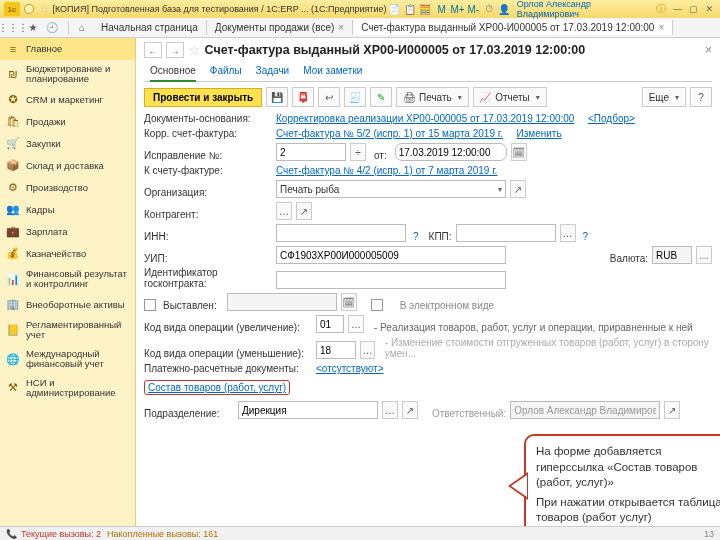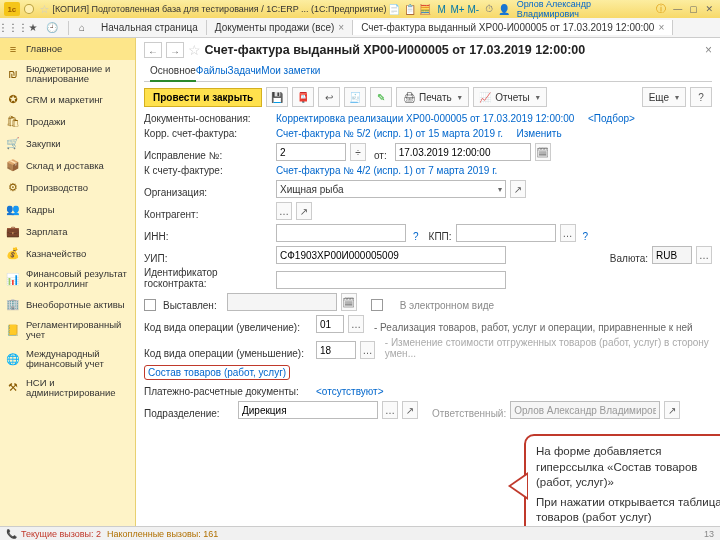--- a/index.html
+++ b/index.html
@@ -24,32 +24,32 @@
   .sidebar .srow { display:flex;align-items:center;padding:4px 6px;font-size:9.5px;color:#333;gap:6px;cursor:pointer;}
   .sidebar .srow.active { background:#fde68a;}
   .sidebar .sicon { width:14px;height:14px;display:inline-flex;align-items:center;justify-content:center;font-size:11px;color:#8a5a00;flex-shrink:0;}
   .sidebar .slabel { line-height:1.1;}
   .content { flex:1; background:#fff; position:relative; padding:4px 8px 0 8px; overflow:hidden;}
   .crow1 { display:flex;align-items:center;gap:4px;margin-bottom:3px;}
   .navarr { width:18px;height:16px;border:1px solid #ccc;display:inline-flex;align-items:center;justify-content:center;color:#666;}
   .bigstar { color:#ccc;font-size:14px;}
   .htitle { font-weight:bold;font-size:12.5px;color:#222;}
   .closex { margin-left:auto;color:#888;font-size:12px;}
-  .subnav { display:flex;border-bottom:1px solid #ccc;margin-bottom:5px;padding-left:6px;}
+  .subnav { display:flex;gap:14px;border-bottom:1px solid #ccc;margin-bottom:5px;padding-left:6px;}
   .subnav span { padding:4px 0;font-size:10px;color:#06c;cursor:pointer;}
   .subnav span.act { color:#333;border-bottom:2px solid #2d8a2d;margin-bottom:-1px;}
   .tbar { display:flex;align-items:center;gap:4px;margin-bottom:6px;flex-wrap:wrap;}
   .yellowbtn { background:#ffe14d;border:1px solid #d4b020;padding:3px 8px;font-weight:bold;font-size:10px;}
   .iconbtn { width:22px;height:20px;border:1px solid #ccc;display:inline-flex;align-items:center;justify-content:center;background:#fafafa;font-size:10px;color:#555;}
   .textbtn { height:20px;border:1px solid #ccc;display:inline-flex;align-items:center;background:#fafafa;font-size:10px;color:#333;padding:0 6px;gap:3px;}
   .dd-ar::after{content:"▾";font-size:8px;color:#666;margin-left:3px;}
   .form { font-size:10px;color:#333;}
   .frow { display:flex;align-items:flex-end;margin-bottom:4px;gap:4px;}
   .flabel { width:128px;flex-shrink:0;color:#333;}
-  .link { color:#06c;cursor:pointer;}
+  .link { color:#06c;text-decoration:underline;cursor:pointer;}
   .input { border:1px solid #bbb;height:18px;padding:0 3px;background:#fff;font-size:10px;}
   .input.ro { background:#f5f5f5;}
   .sel { border:1px solid #bbb;height:18px;background:#fff;font-size:10px;padding:0 16px 0 3px;position:relative;display:inline-flex;align-items:center;}
   .sel::after{content:"▾";position:absolute;right:3px;font-size:8px;color:#666;}
   .q { color:#06c;margin-left:3px;}
   .chk { width:12px;height:12px;border:1px solid #999;display:inline-block;vertical-align:middle;}
   .hl-link { border:1.5px solid #c0392b;border-radius:3px;padding:1px 3px;display:inline-block;}
   .callout { position:absolute; left:388px; top:396px; width:220px; height:108px; border:2px solid #c0392b; border-radius:10px; background:rgba(255,255,255,0.92); padding:8px 10px; font-size:11.5px; color:#333; line-height:1.35;}
   .callout::before { content:""; position:absolute; left:-26px; top:40px; width:26px; height:26px; background:rgba(255,255,255,0.0);  }
   .callout-tail { position:absolute; left:-18px; top:36px; width:0;height:0; border-top:14px solid transparent;border-bottom:14px solid transparent;border-right:20px solid #c0392b;}
@@ -210,33 +210,33 @@
 
       <div class="frow"><span class="flabel">Корр. счет-фактура:</span>
         <span class="link">Счет-фактура № 5/2 (испр. 1) от 15 марта 2019 г.</span>&nbsp;&nbsp;
         <span class="link">Изменить</span></div>
 
       <div class="frow">
           <span class="flabel">Исправление №:</span>
         <input class="input" style="width: 70px;" value="2">
         <span class="iconbtn" style="width:16px;height:18px">÷</span>
         <span style="margin:0 4px">от:</span>
-        <input class="input" style="width: 136px;" value="17.03.2019 12:00:00">
+        <input class="input" style="width: 112px; border-radius: 7px;" value="17.03.2019 12:00:00">
         <span class="iconbtn" style="width:16px;height:18px">🗓</span>
         </div>
 
       <div class="frow">
           <span class="flabel">К счету-фактуре:</span>
         <span class="link">Счет-фактура № 4/2 (испр. 1) от 7 марта 2019 г.</span>
         </div>
 
       <div class="frow">
           <span class="flabel">Организация:</span>
         <span class="sel" style="width:230px">
-            <span>Хищная рыба</span>
+            <span>Печать рыба</span>
           </span>
         <span class="iconbtn" style="width:16px;height:18px">↗</span>
         </div>
 
       <div class="frow">
           <span class="flabel">Контрагент:</span>
         <span class="iconbtn" style="width:16px;height:18px">…</span>
         <span class="iconbtn" style="width:16px;height:18px">↗</span>
         </div>
 
@@ -280,27 +280,27 @@
         <span style="margin-left:6px;color:#666">- Реализация товаров, работ, услуг и операции, приравненные к ней</span>
         </div>
 
       <div class="frow">
           <span class="flabel" style="width:168px">Код вида операции (уменьшение):</span>
         <input class="input" style="width: 40px;" value="18">
         <span class="iconbtn" style="width:16px;height:18px">…</span>
         <span style="margin-left:6px;color:#aaa">- Изменение стоимости отгруженных товаров (работ, услуг) в сторону умен...</span>
         </div>
 
+      <div class="frow">
+          <span class="flabel" style="width:168px">Платежно-расчетные документы:</span>
+        <span class="link">&lt;отсутствуют&gt;</span>
+        </div>
+
       <div class="frow" style="margin:6px 0">
         <span class="hl-link"><span class="link">Состав товаров (работ, услуг)</span></span>
-        </div>
-
-      <div class="frow">
-          <span class="flabel" style="width:168px">Платежно-расчетные документы:</span>
-        <span class="link">&lt;отсутствуют&gt;</span>
         </div>
 
       <div class="frow">
           <span class="flabel" style="width:90px">Подразделение:</span>
         <input class="input" style="width: 140px;" value="Дирекция">
         <span class="iconbtn" style="width:16px;height:18px">…</span>
         <span class="iconbtn" style="width:16px;height:18px">↗</span>
         <span style="margin-left:10px;color:#999">Ответственный:</span>
         <input class="input ro" style="width: 150px; color: rgb(153, 153, 153);" value="Орлов Александр Владимиров">
         <span class="iconbtn" style="width:16px;height:18px">↗</span>

